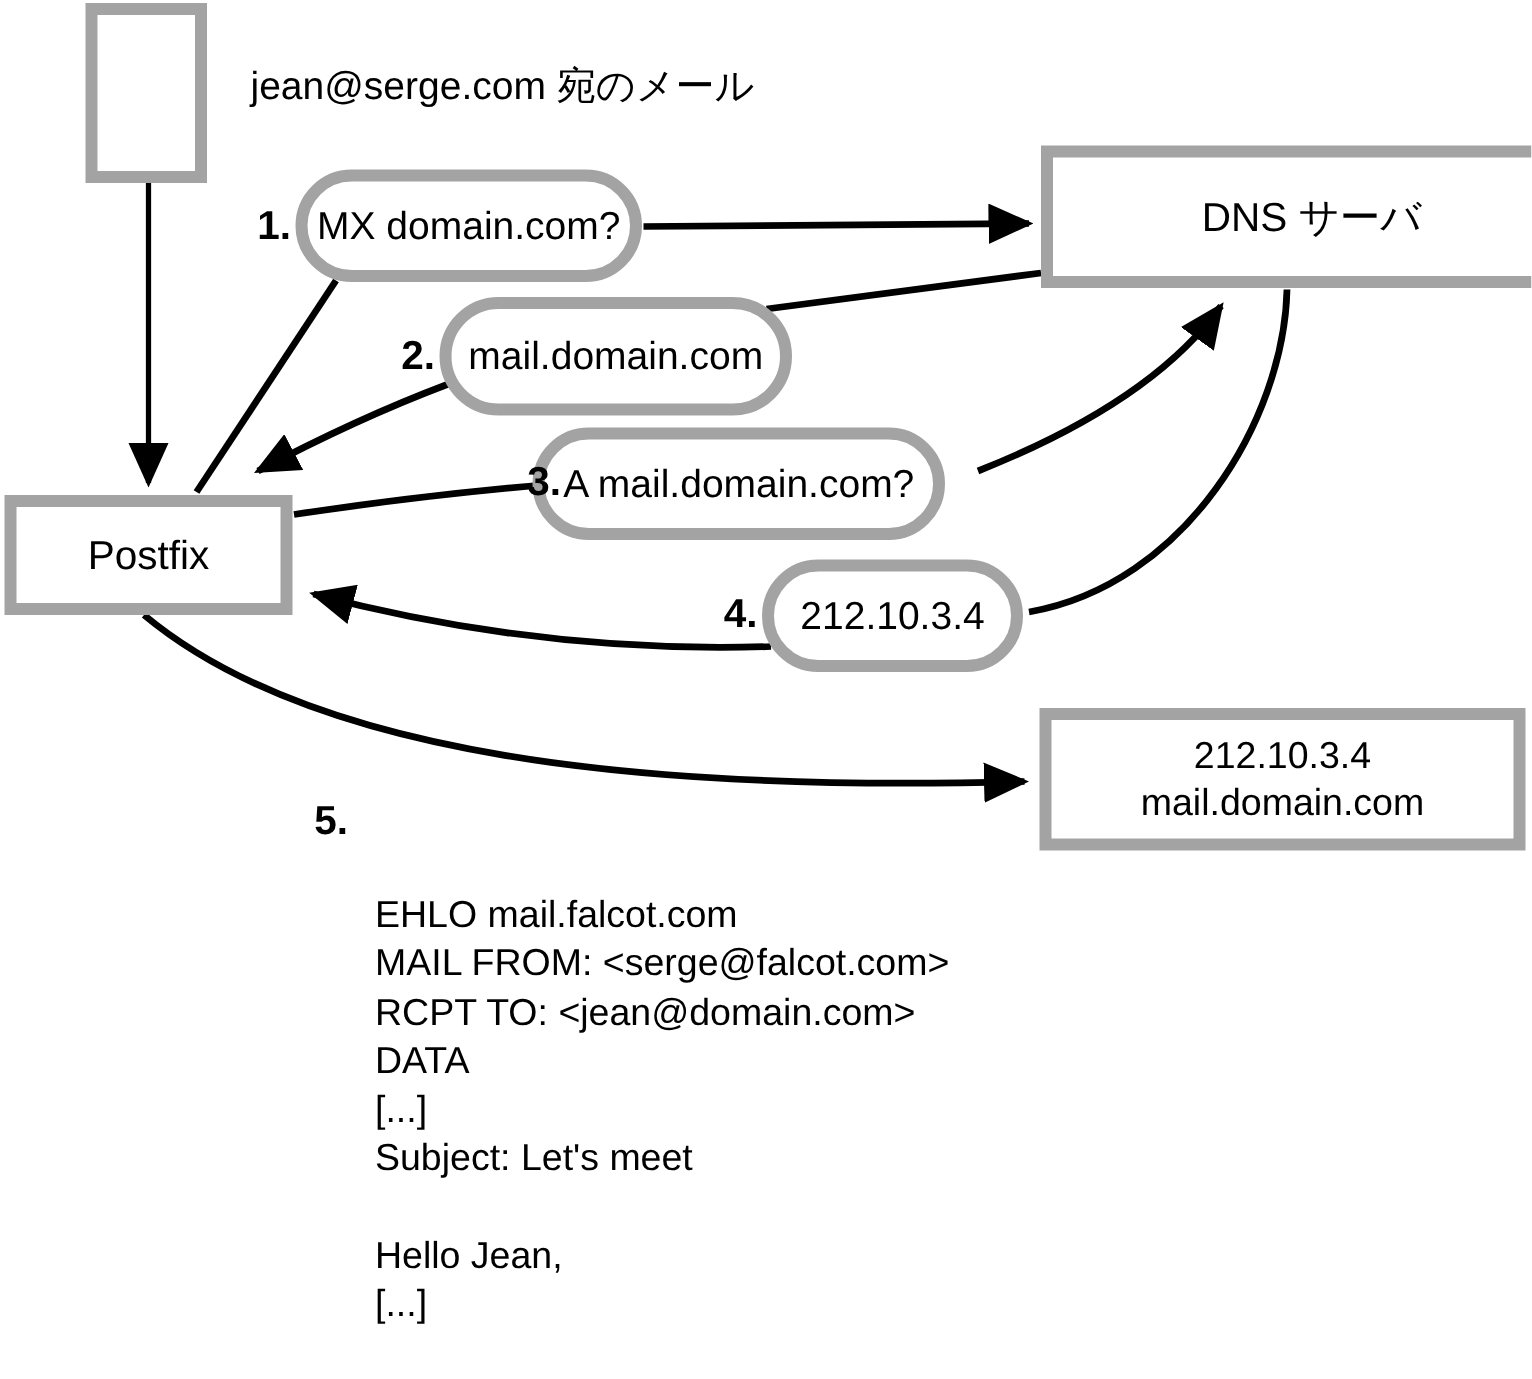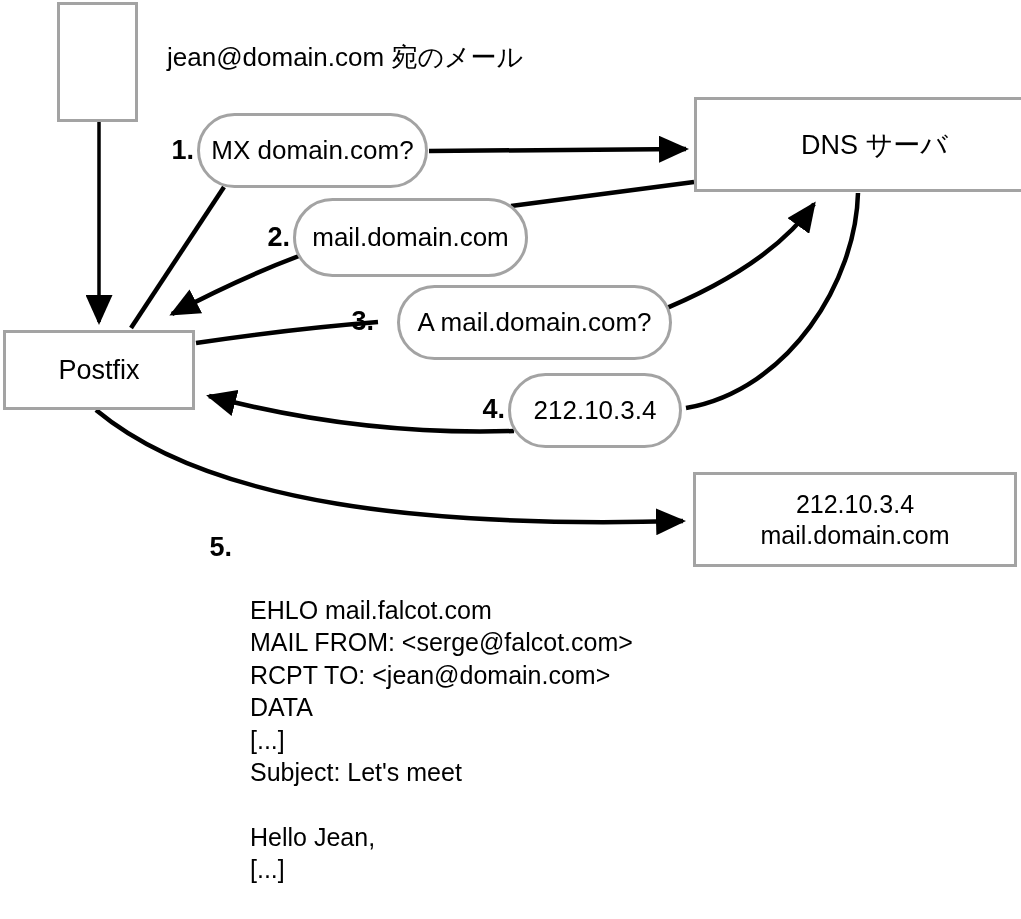--- a/index.html
+++ b/index.html
@@ -4,21 +4,21 @@
 <style>
   html,body{margin:0;padding:0;background:#ffffff;}
   #stage{
     position:relative;width:1021px;height:919px;background:#ffffff;
     overflow:hidden;
     font-family:"Liberation Sans","DejaVu Sans",sans-serif;
     color:#000;
   }
   #arrows{position:absolute;left:0;top:0;z-index:0;}
   .node{
-    position:absolute;box-sizing:border-box;border:3px solid #a3a3a3;
+    position:absolute;box-sizing:border-box;border:8px solid #a3a3a3;
     background:#fff;display:flex;align-items:center;justify-content:center;
     text-align:center;z-index:1;
   }
   .pill{border-radius:999px;font-size:26px;}
   .rect-label{font-size:27px;}
   .two-line{flex-direction:column;font-size:25px;line-height:31px;}
   .stepnum{
     position:absolute;width:60px;text-align:right;font-weight:bold;
     font-size:27px;line-height:27px;z-index:2;
   }
@@ -67,34 +67,34 @@
     <span>212.10.3.4</span>
     <span>mail.domain.com</span>
   </div>
 
   <div class="node pill" style="left:197px;top:113px;width:231px;height:75px;">
     <span>MX domain.com?</span>
   </div>
   <div class="node pill" style="left:293px;top:198px;width:235px;height:79px;">
     <span>mail.domain.com</span>
   </div>
-  <div class="node pill" style="left:397px;top:285px;width:275px;height:75px;">
+  <div class="node pill" style="left:355px;top:285px;width:275px;height:75px;">
     <span>A mail.domain.com?</span>
   </div>
   <div class="node pill" style="left:508px;top:373px;width:174px;height:75px;">
     <span>212.10.3.4</span>
   </div>
 
   <div class="stepnum" style="left:134px;top:137px;">1.</div>
   <div class="stepnum" style="left:230px;top:224px;">2.</div>
   <div class="stepnum" style="left:314px;top:308px;">3.</div>
   <div class="stepnum" style="left:445px;top:396px;">4.</div>
   <div class="stepnum" style="left:172px;top:534px;">5.</div>
 
-  <div class="caption" style="left:167px;top:41px;">jean@domain.com 宛のメール</div>
+  <div class="caption" style="left:167px;top:41px;">jean@serge.com 宛のメール</div>
 
   <div class="smtp">EHLO mail.falcot.com
 MAIL FROM: &lt;serge@falcot.com&gt;
 RCPT TO: &lt;jean@domain.com&gt;
 DATA
 [...]
 Subject: Let's meet
 
 Hello Jean,
 [...]

